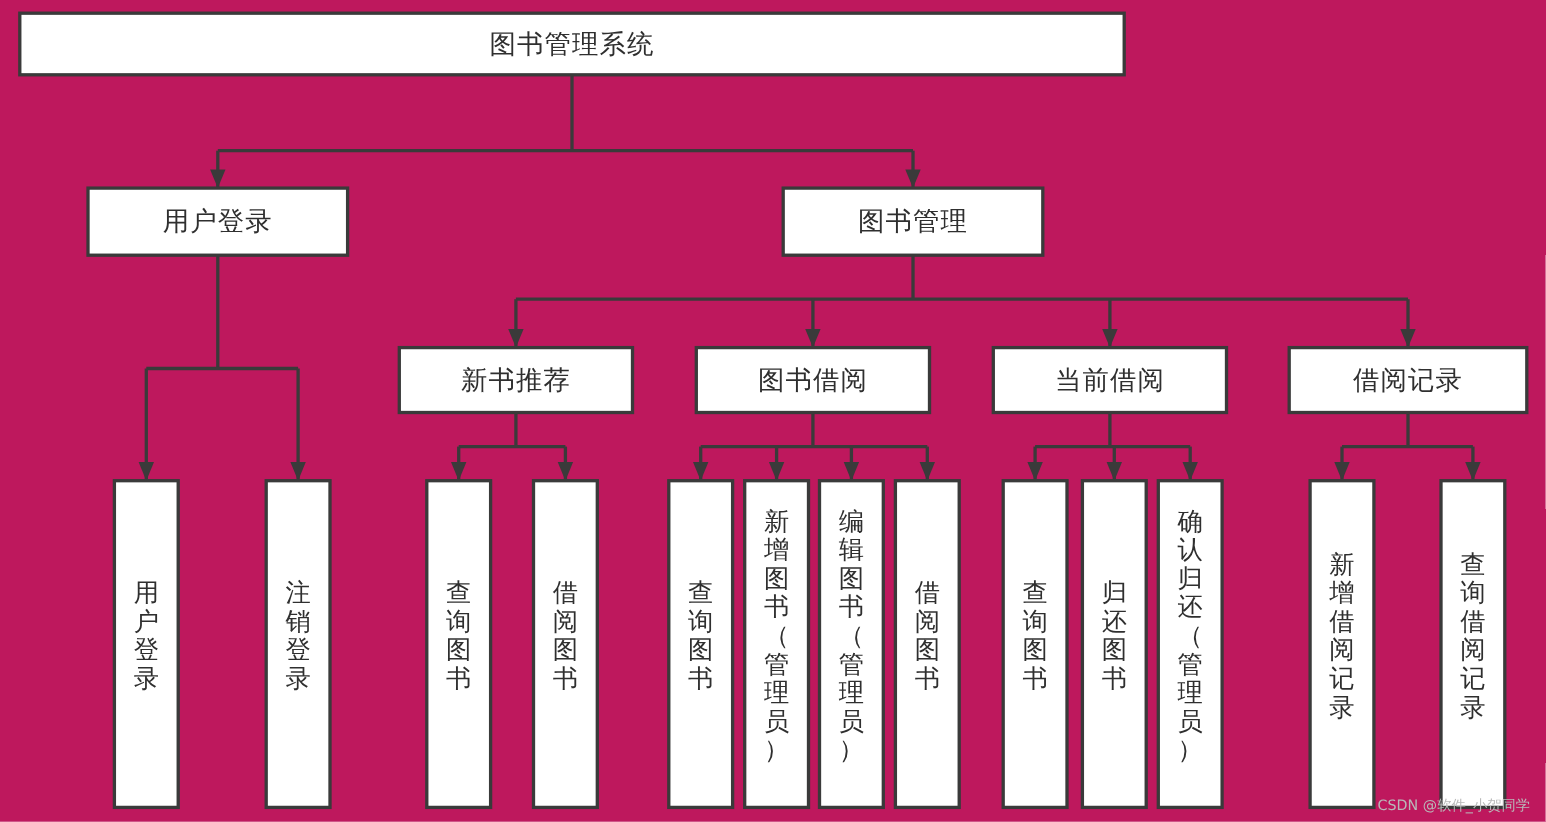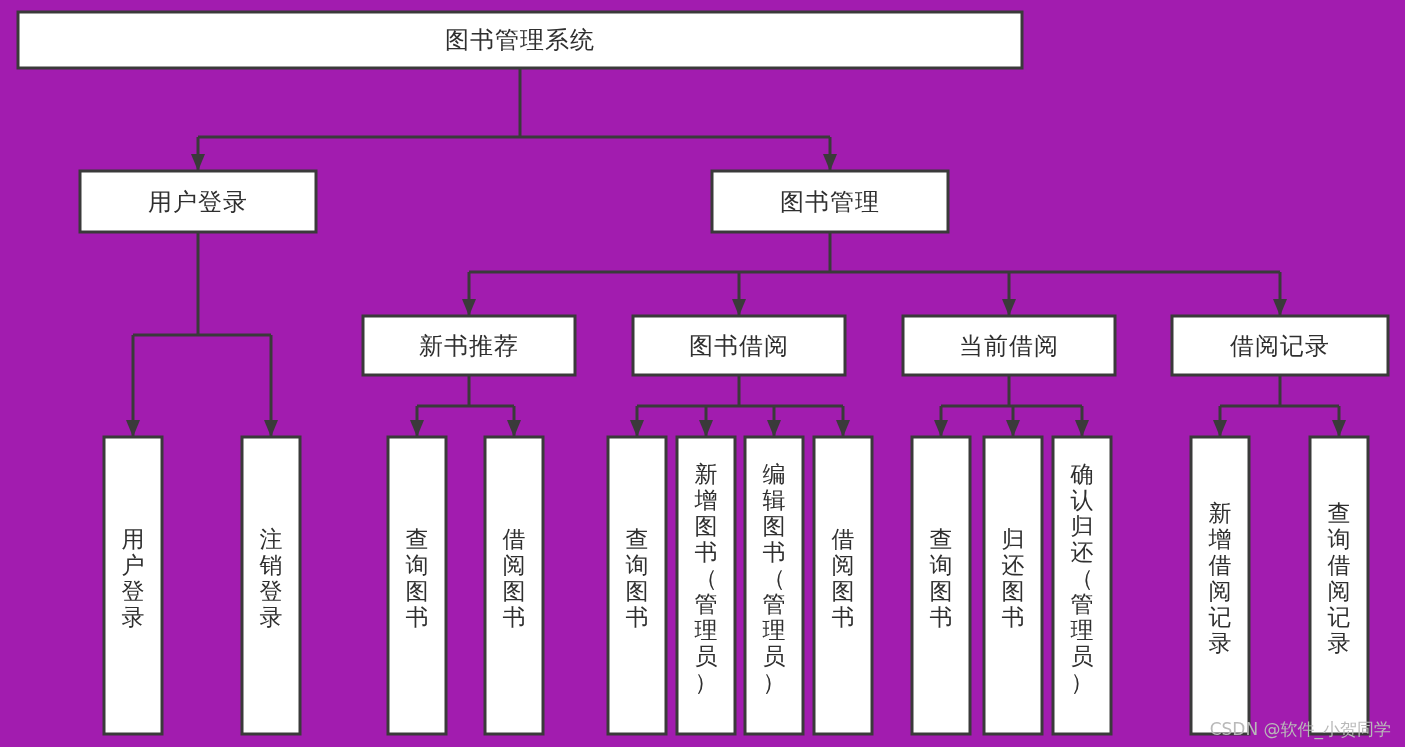--- a/index.html
+++ b/index.html
@@ -12,21 +12,21 @@
     width: 1405px;
     height: 747px;
     font-family: "DejaVu Sans", "Liberation Sans", sans-serif;
     overflow: hidden;
     position: relative;
   }
   #diagram-root {
     position: relative;
     width: 1405px;
     height: 747px;
-    background: #a21caf;
+    background: #be185d;
   }
   svg#flow-svg {
     position: absolute;
     left: 0;
     top: 0;
     width: 1405px;
     height: 747px;
     display: block;
   }
   .node-rect {
@@ -42,21 +42,21 @@
   }
   .arrow-head {
     fill: #3a3a3a;
     stroke: none;
   }
   .watermark {
     position: absolute;
     right: 14px;
     bottom: 6px;
     font-family: "DejaVu Sans", "Liberation Sans", sans-serif;
-    font-size: 17px;
+    font-size: 13px;
     color: #b9b9b9;
     white-space: nowrap;
     user-select: none;
   }
 </style>
 </head>
 <body>
 
 <div id="diagram-root">
 

